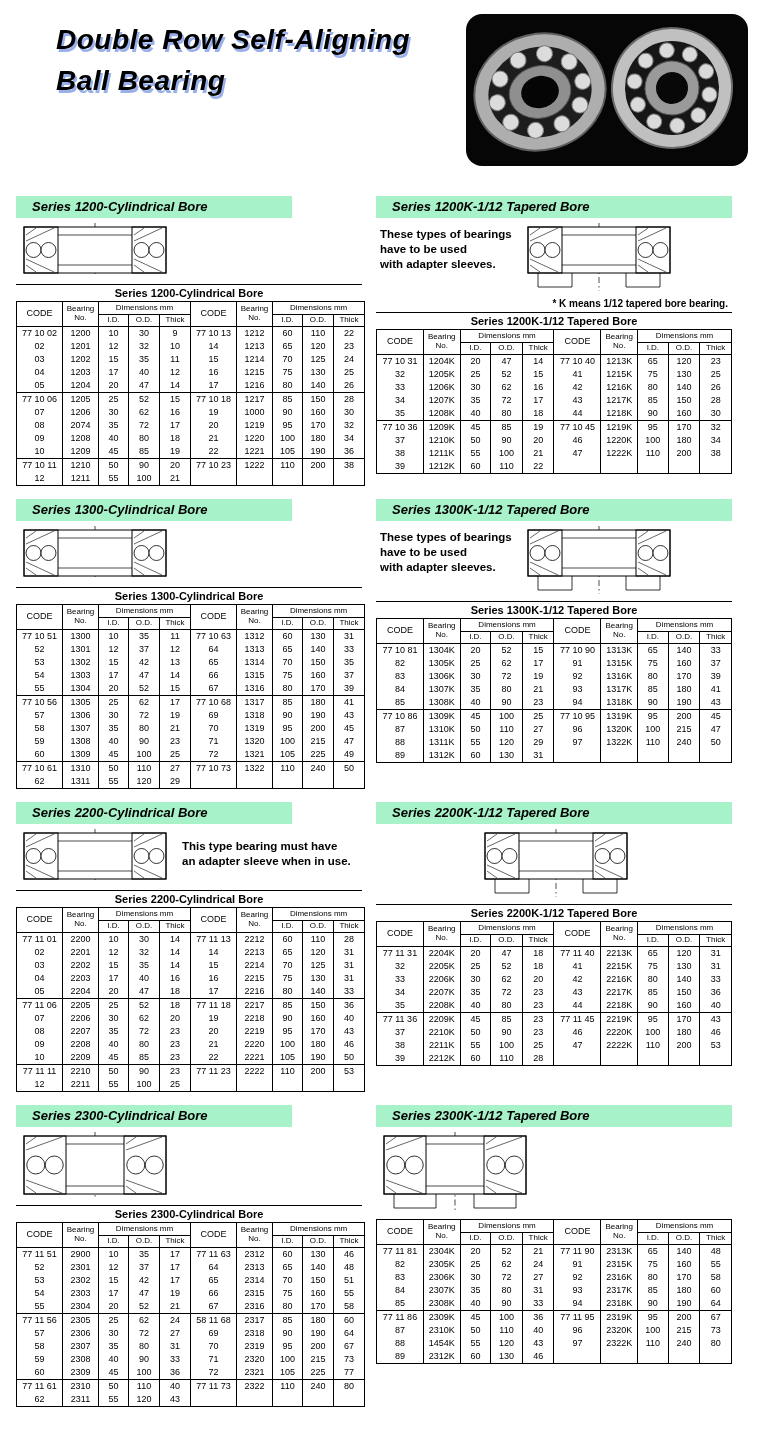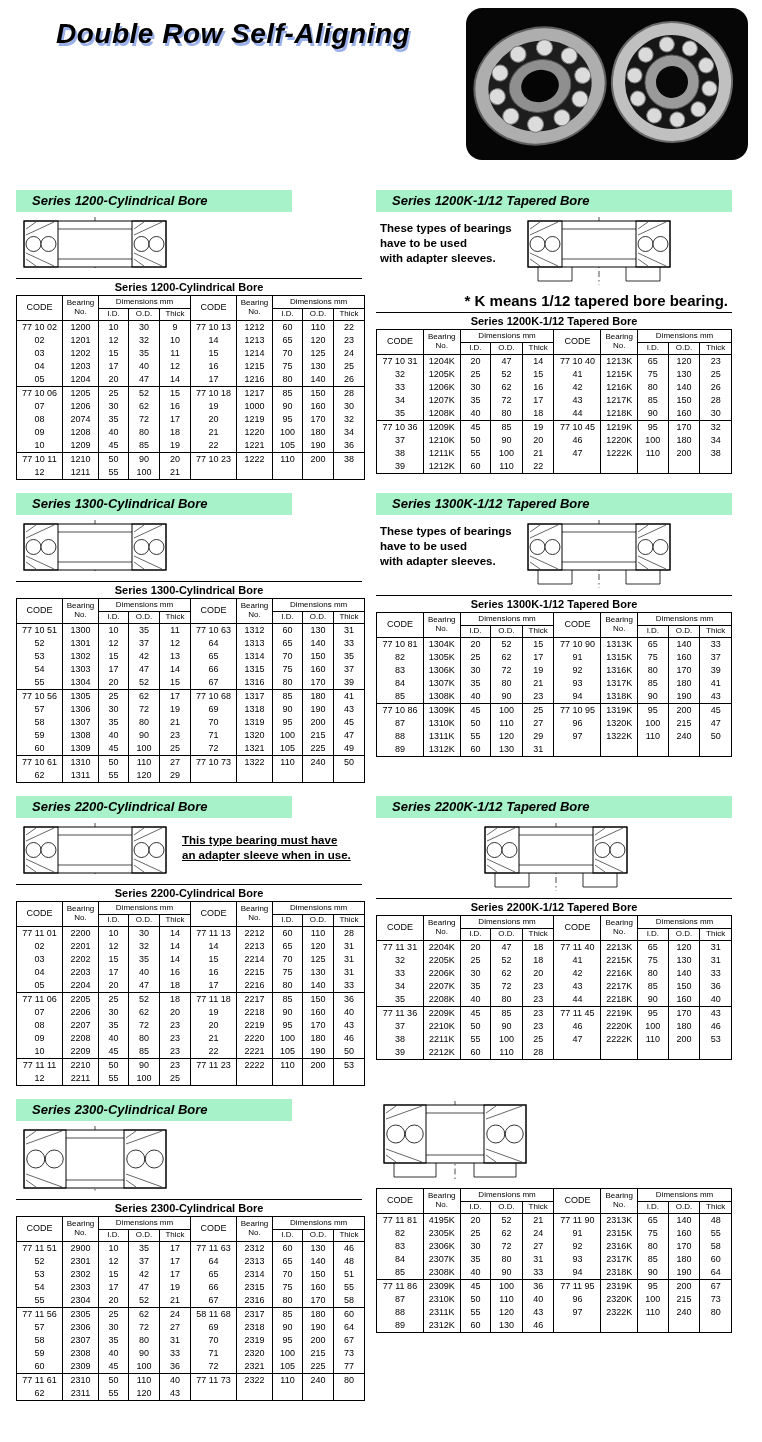--- a/index.html
+++ b/index.html
@@ -1,39 +1,39 @@
 <!DOCTYPE html>
 <html><head>
 <meta charset="utf-8">
 <style>
   * { margin:0; padding:0; box-sizing:border-box; }
   html,body { background:#fff; }
   body { width:762px; height:1442px; font-family:"Liberation Sans", sans-serif; color:#000; overflow:hidden; }
-  .page { width:762px; height:1442px; padding:0 12px 4px 16px; background:#fff; }
+  .page { width:762px; height:1442px; padding:6px 12px 4px 16px; background:#fff; }
 
   
   .hdr { display:flex; justify-content:space-between; align-items:flex-start; height:182px; padding:6px 2px 0 6px; }
   .titles { padding:8px 0 0 34px; }
   .title-en { font-size:28px; font-weight:bold; font-style:italic; line-height:1.45; letter-spacing:.5px;
               text-shadow:2px 3px 0 #9ab0ea; }
   .title-ko { font-size:27px; font-weight:bold; margin-top:12px; letter-spacing:1px;
               text-shadow:3px 3px 0 #6b86e0; }
   .photo-box { width:282px; height:152px; background:#060606; border-radius:16px; margin-top:2px; flex:none; }
 
   
   .grid { display:grid; grid-template-columns:346px 356px; column-gap:14px; row-gap:13px; margin-top:8px; }
   .section { min-height:10px; }
   .banner { background:#a7f2c8; font-weight:bold; font-style:italic; font-size:13px;
             padding:3px 8px 4px 16px; margin-bottom:5px; }
   .colL .banner { width:276px; }
   .crow { display:flex; gap:12px; align-items:flex-start; margin:2px 0 3px 4px; }
   .pos-center { justify-content:center; }
   .note { font-size:11.5px; font-weight:bold; white-space:pre-line; line-height:1.3; padding-top:4px; }
-  .pos-right .note { padding-top:10px;text-decoration:underline; }
-  .star-note { font-size:15px; font-weight:bold; text-align:right; margin:0 4px 2px 0; }
+  .pos-right .note { padding-top:10px; }
+  .star-note { font-size:10px; font-weight:bold; text-align:right; margin:0 4px 2px 0; }
   .ttitle { text-align:center; font-size:11px; font-weight:bold; border-top:1px solid #000;
             padding:2px 0 2px; margin-top:3px; }
   .diag { flex:none; }
 
   
   table.dt { border-collapse:collapse; width:100%; table-layout:fixed; border:1.2px solid #000; }
   .dt th { font-weight:normal; font-size:8px; border:1px solid #000; padding:0; line-height:1.1;
            text-align:center; overflow:hidden; }
   .dt thead tr.hr1 th { height:13px; }
   .dt thead tr.hr2 th { height:12px; }
@@ -43,20 +43,21 @@
   .dt td.bt { border-top:1px solid #000; }
 </style>
 </head>
 <body>
 
 <div class="page">
 
   <header class="hdr">
     <div class="titles">
       <div class="title-en">Double Row Self-Aligning</div>
+      <div class="title-en">Ball Bearing</div>
     </div>
     <div class="photo-box">
       <svg width="282" height="152" viewBox="0 0 282 152">
         <g transform="translate(74,78) rotate(-14)">
           <ellipse rx="66" ry="58" fill="#aeaeae" stroke="#5e5e5e" stroke-width="2"></ellipse>
           <ellipse rx="52" ry="45" fill="#1d1d1d"></ellipse>
           <circle cx="44" cy="0" r="8" fill="#dcdcdc" stroke="#7a7a7a"></circle>
           <circle cx="35.6" cy="22.3" r="8" fill="#dcdcdc" stroke="#7a7a7a"></circle>
           <circle cx="13.6" cy="36.1" r="8" fill="#dcdcdc" stroke="#7a7a7a"></circle>
           <circle cx="-13.6" cy="36.1" r="8" fill="#dcdcdc" stroke="#7a7a7a"></circle>
@@ -1419,20 +1420,21 @@
               <td class="pad"></td>
               <td class="pad"></td>
               <td class="pad"></td>
               <td class="pad"></td>
               <td class="pad"></td>
             </tr>
           </tbody>
         </table>
       </section>
       <section class="section colR">
+        <div class="banner">Series 2300K-1/12 Tapered Bore</div>
         <div class="crow pos-right">
           <div class="diag"><svg width="150" height="80" viewBox="0 0 150 80">
               <line x1="75" y1="0" x2="75" y2="80" stroke="#000" stroke-width="0.7" stroke-dasharray="6 3 1.5 3"></line>
               <rect x="4" y="4" width="142" height="58" fill="#fff" stroke="#000"></rect>
               <rect x="4" y="4" width="42" height="58" fill="none" stroke="#000"></rect>
               <rect x="104" y="4" width="42" height="58" fill="none" stroke="#000"></rect>
               <line x1="6" y1="12" x2="16" y2="5" stroke="#000" stroke-width="0.6"></line>
               <line x1="6" y1="18" x2="42" y2="5" stroke="#000" stroke-width="0.6"></line>
               <line x1="6" y1="54" x2="16" y2="61" stroke="#000" stroke-width="0.6"></line>
               <line x1="6" y1="48" x2="42" y2="61" stroke="#000" stroke-width="0.6"></line>
@@ -1477,21 +1479,21 @@
               <th class="hsub">O.D.</th>
               <th class="hsub">Thick</th>
               <th class="hsub">I.D.</th>
               <th class="hsub">O.D.</th>
               <th class="hsub">Thick</th>
             </tr>
           </thead>
           <tbody>
             <tr>
               <td>77 11 81</td>
-              <td>4195K</td>
+              <td>2304K</td>
               <td>20</td>
               <td>52</td>
               <td>21</td>
               <td>77 11 90</td>
               <td>2313K</td>
               <td>65</td>
               <td>140</td>
               <td>48</td>
             </tr>
             <tr>
@@ -1561,21 +1563,21 @@
               <td>110</td>
               <td>40</td>
               <td>96</td>
               <td>2320K</td>
               <td>100</td>
               <td>215</td>
               <td>73</td>
             </tr>
             <tr>
               <td>88</td>
-              <td>2311K</td>
+              <td>1454K</td>
               <td>55</td>
               <td>120</td>
               <td>43</td>
               <td>97</td>
               <td>2322K</td>
               <td>110</td>
               <td>240</td>
               <td>80</td>
             </tr>
             <tr>

